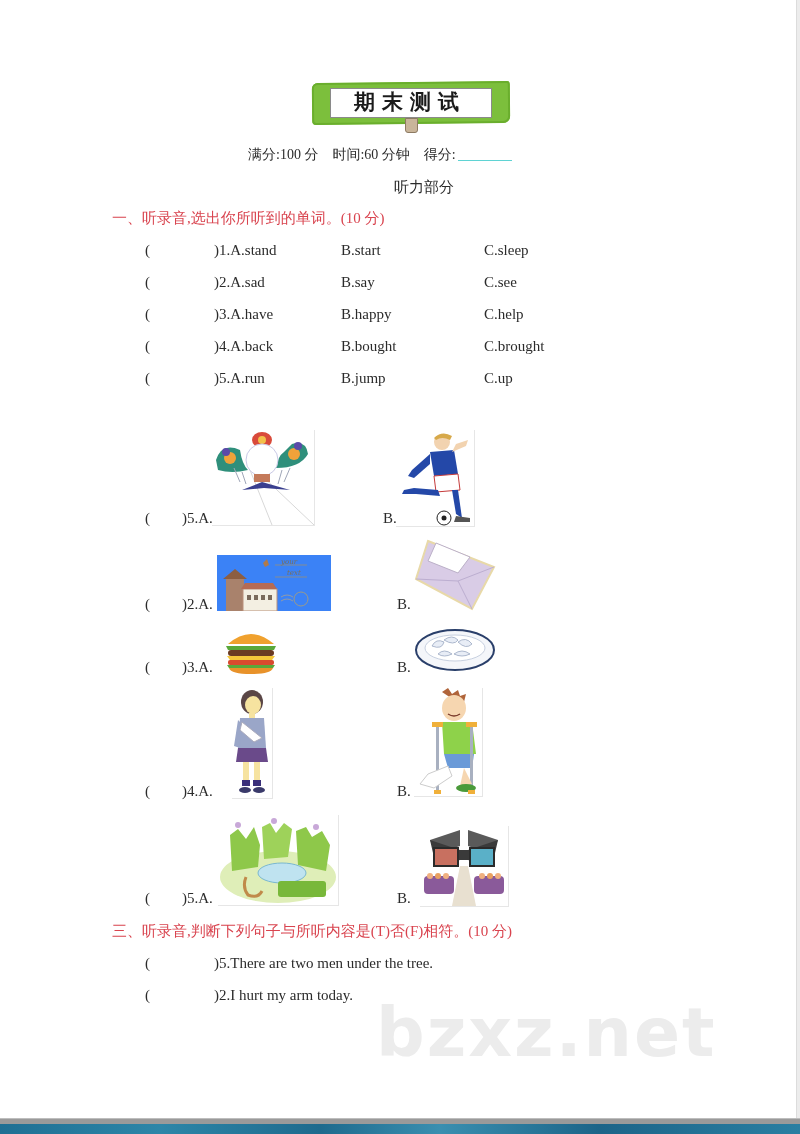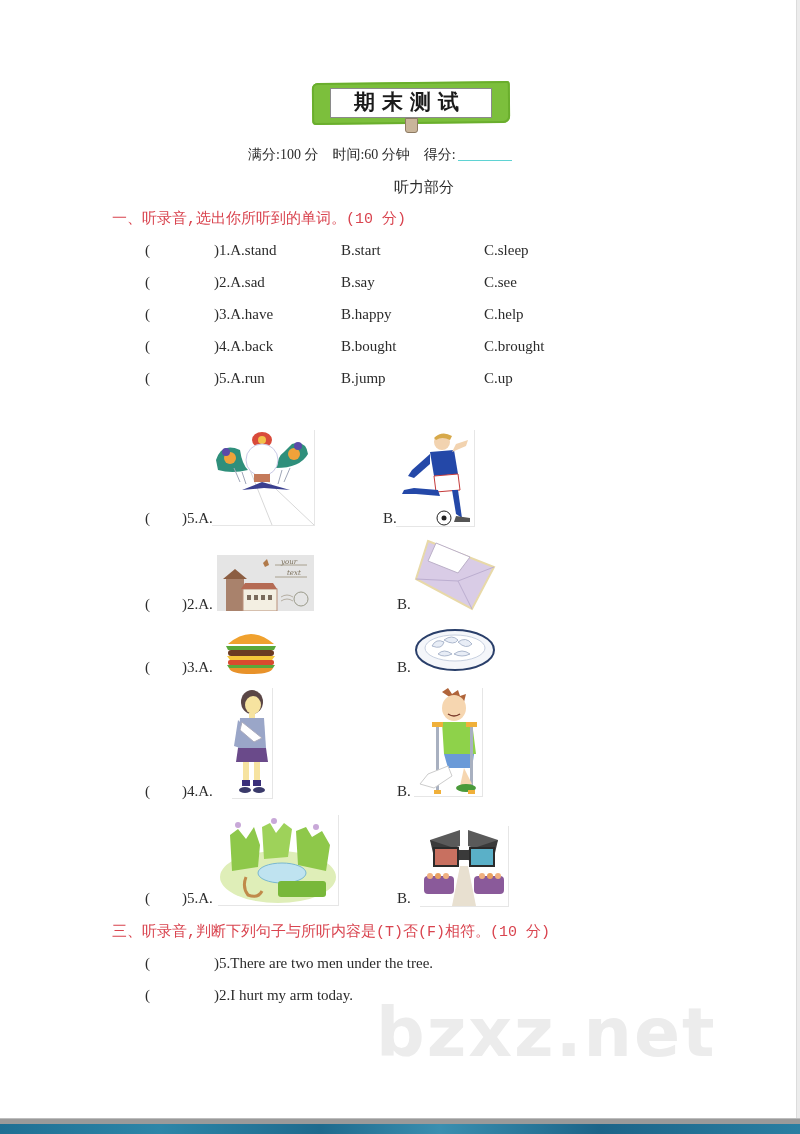--- a/index.html
+++ b/index.html
@@ -23,21 +23,21 @@
   .title-box { position:absolute; left:18px; top:6px; width:160px; height:28px; background:#fff; border:1.5px solid #8a8a8a; }
   .title-text { position:absolute; left:18px; top:6px; width:160px; height:28px; line-height:28px; text-align:center;
     font-family:"DejaVu Sans",sans-serif; font-weight:bold; font-size:21px; letter-spacing:7px; color:#1a1a1a; }
   .title-tab { position:absolute; left:93px; top:36px; width:13px; height:15px; background:#c9b59a; border-radius:0 0 3px 3px; border:1px solid #8d7a62; box-sizing:border-box; }
 
   .meta-line { position:absolute; left:248px; top:146px; font-size:14px; white-space:nowrap; }
   .meta-line span { margin-right:14px; }
   .score-blank { display:inline-block; width:54px; border-bottom:1px solid #5fd3d3; height:14px; vertical-align:-2px; margin-left:2px; }
   .part-title { position:absolute; left:394px; top:178px; font-size:15px; }
 
-  .section-head { position:absolute; left:112px; font-size:15px; color:#d9444f; white-space:nowrap;font-family:Liberation Mono, monospace; }
+  .section-head { position:absolute; left:112px; font-size:15px; color:#d9444f; white-space:nowrap; }
 
   .row { position:absolute; left:145px; font-size:15px; white-space:nowrap; height:20px; }
   .row .paren-open { position:absolute; left:0; }
   .row .q { position:absolute; left:37px;margin-left:32px; }
   .row .optb { position:absolute; left:196px; }
   .row .optc { position:absolute; left:339px; }
 
   .pic-row { position:absolute; left:145px; font-size:15px; white-space:nowrap; }
   .pic-row .paren-open { position:absolute; left:0; }
   .pic-row .q { position:absolute; left:37px; }
@@ -130,21 +130,21 @@
         <circle cx="48" cy="88" r="2.5" fill="#222"></circle>
       <path d="M60 86 L74 88 L74 92 L58 92 Z" fill="#555"></path>
     </svg>
   </div>
   <div class="pic-row" style="top:510px">
     <span class="paren-open">(</span>
     <span class="q">)5.A.</span>
     <span class="labb" style="left:238px">B.</span>
   </div>
 
-  <div class="pic" style="left:217px;top:555px;width:97px;height:56px;background:#e5e5e5">
+  <div class="pic" style="left:217px;top:555px;width:114px;height:56px;background:#3b82f6">
     <svg width="97" height="56" viewBox="0 0 97 56">
       <path d="M6 24 L18 14 L30 24 Z" fill="#8c5e42"></path>
       <rect x="9" y="24" width="18" height="32" fill="#a9826c"></rect>
       <rect x="26" y="34" width="34" height="22" fill="#f3efe2" stroke="#b9907a"></rect>
       <path d="M24 34 L60 34 L56 28 L28 28 Z" fill="#b56b54"></path>
       <rect x="30" y="40" width="4" height="5" fill="#7a6b5c"></rect>
         <rect x="37" y="40" width="4" height="5" fill="#7a6b5c"></rect>
         <rect x="44" y="40" width="4" height="5" fill="#7a6b5c"></rect>
         <rect x="51" y="40" width="4" height="5" fill="#7a6b5c"></rect>
       <path d="M46 8 L50 4 L52 10 L48 12 Z" fill="#b07a4a"></path>

